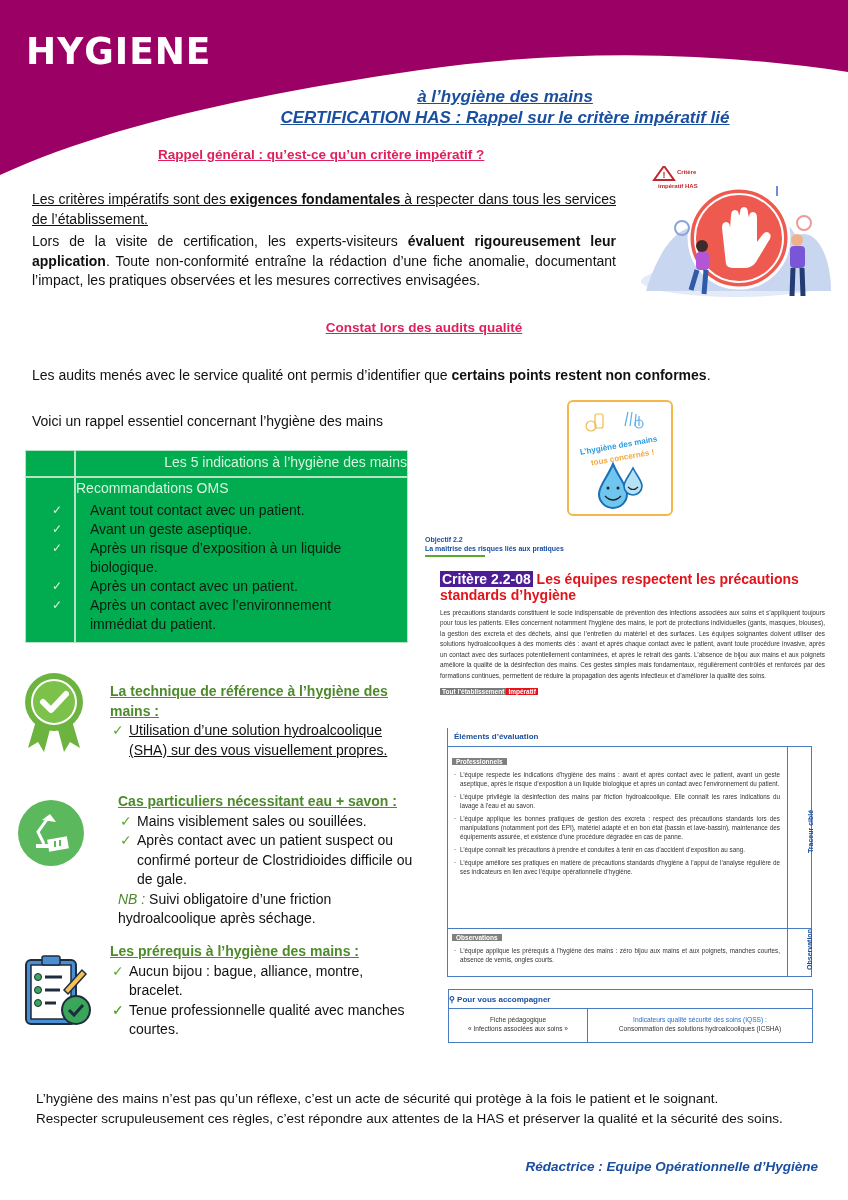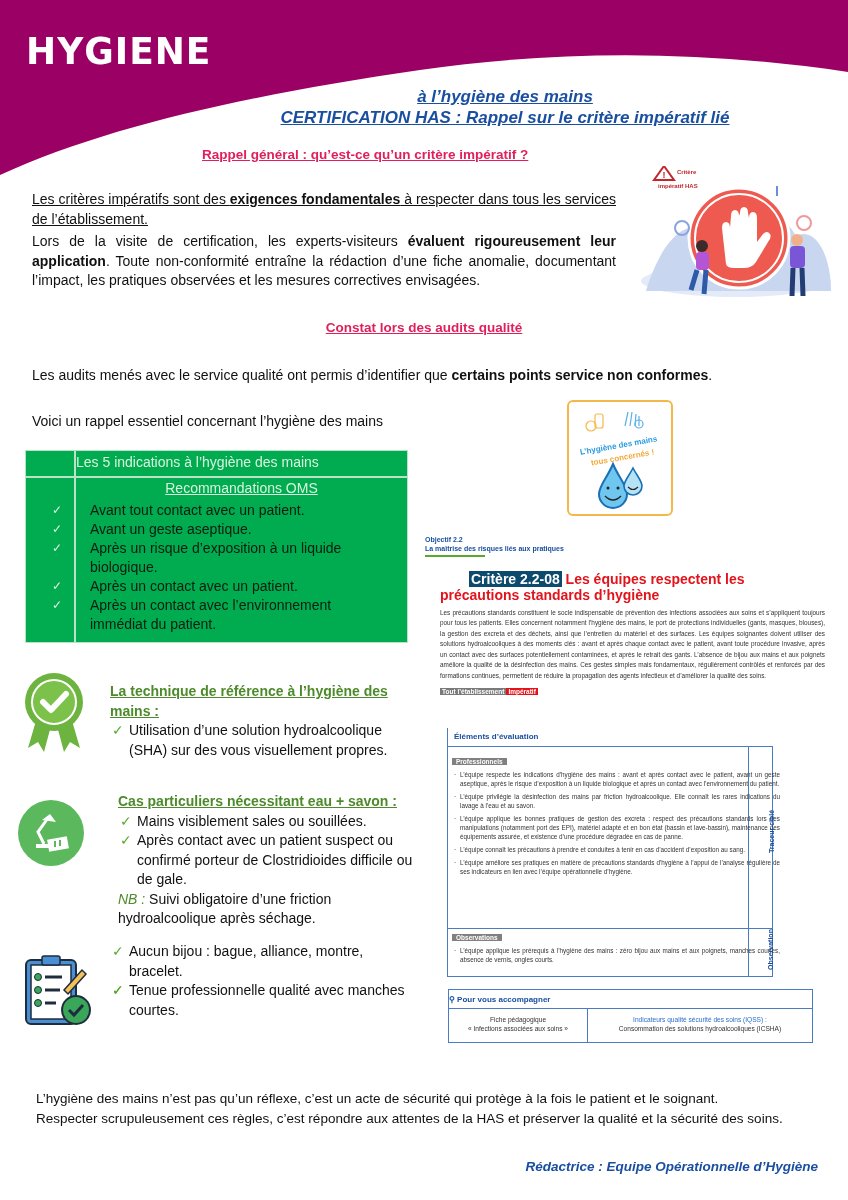--- a/index.html
+++ b/index.html
@@ -5,60 +5,60 @@
   * { box-sizing: border-box; margin: 0; padding: 0; }
   html, body { width: 848px; height: 1200px; background: #ffffff; overflow: hidden; }
   body { position: relative; font-family: "Liberation Sans", sans-serif; color: #111; }
 
   .header-wave { position: absolute; left: 0; top: 0; width: 848px; height: 180px; }
   .brand-title { position: absolute; left: 26px; top: 30px; font-family: "DejaVu Sans", sans-serif; font-weight: bold; font-size: 36px; color: #fff; letter-spacing: 1px; transform: scaleY(1.05); }
 
   .main-title { position: absolute; left: 240px; top: 86px; width: 530px; text-align: center; font-family: "Liberation Sans", sans-serif; font-style: italic; font-weight: bold; font-size: 17px; line-height: 21px; color: #1a4fa0; text-decoration: underline; }
 
   .section-title { position: absolute; font-weight: bold; font-size: 13.5px; color: #e0205c; text-decoration: underline; }
-  #sec1 { left: 158px; top: 147px; margin-left: 44px; }
+  #sec1 { left: 158px; top: 147px; }
   #sec2 { left: 0; width: 848px; text-align: center; top: 320px; }
 
   .para { position: absolute; left: 32px; width: 584px; font-size: 14px; line-height: 19.5px; color: #111; text-align: justify; }
   .para b { font-weight: bold; }
 
   .illus1 { position: absolute; left: 636px; top: 166px; width: 200px; height: 135px; }
   .illus2 { position: absolute; left: 567px; top: 400px; width: 106px; height: 116px; border: 2px solid #f4b84a; border-radius: 6px; background: #fff; }
 
   .oms-table { position: absolute; left: 25px; top: 450px; width: 383px; height: 193px; background: #00ac4f; border: 1px solid #b9e3c6; }
   .oms-table .col-div { position: absolute; left: 48px; top: 0; bottom: 0; width: 2px; background: #b9e3c6; }
   .oms-table .row-div { position: absolute; left: 0; right: 0; top: 25px; height: 2px; background: #b9e3c6; }
-  .oms-head { position: absolute; left: 50px; right: 0; top: 3px; text-align: left; font-size: 14px; color: #d8f3df; }
-  .oms-sub { position: absolute; left: 50px; right: 0; top: 29px; text-align: center; font-size: 14px; color: #d8f3df; text-decoration: underline; }
+  .oms-head { position: absolute; left: 50px; right: 0; top: 3px; text-align: right; font-size: 14px; color: #d8f3df; }
+  .oms-sub { position: absolute; left: 50px; right: 0; top: 29px; font-size: 14px; color: #d8f3df; }
   .oms-list { position: absolute; left: 0; right: 0; top: 50px; }
   .oms-item { position: relative; padding-left: 64px; font-size: 14px; line-height: 19px; color: #0b1d10; }
   .oms-item .chk { position: absolute; left: 26px; top: 0; color: #d8f3df; font-size: 12px; }
 
   .block { position: absolute; left: 110px; width: 300px; font-size: 14px; line-height: 19.5px; }
   .block .bh { color: #4d8a2a; font-weight: bold; text-decoration: underline; }
   .block ul { list-style: none; }
   .block li { position: relative; padding-left: 19px; }
   .block li .tick { position: absolute; left: 2px; top: 0; color: #5aa82f; }
   .block .nb { color: #4d8a2a; font-style: italic; }
 
   .icon-badge { position: absolute; left: 22px; top: 672px; width: 64px; height: 82px; }
   .icon-lamp { position: absolute; left: 18px; top: 800px; width: 66px; height: 66px; border-radius: 50%; background: #5cb85c; }
   .icon-clip { position: absolute; left: 22px; top: 952px; width: 76px; height: 76px; }
 
   .has-box { position: absolute; left: 425px; top: 535px; width: 400px; }
   .obj { font-size: 7px; color: #1a4fa0; font-weight: bold; line-height: 9px; }
   .obj-line { width: 60px; height: 1.5px; background: #5aa82f; margin-top: 2px; }
   .crit-title { margin-top: 14px; padding-left: 15px; font-size: 14px; font-weight: bold; color: #e3131b; line-height: 16px; }
-  .crit-title .code { background: #0c4a6e; color: #fff; padding: 0 2px; margin-left: 29px; }
+  .crit-title .code { background: #4c1d95; color: #fff; padding: 0 2px; }
   .crit-body { margin-top: 5px; padding-left: 15px; font-size: 6.4px; line-height: 10.6px; color: #333; text-align: justify; }
   .tags { margin-top: 6px; padding-left: 15px; font-size: 6.5px; font-weight: bold; }
   .tag-grey { background: #7a7a7a; color: #fff; padding: 0 2px; }
   .tag-red { background: #e3131b; color: #fff; padding: 0 2px; }
 
-  .eval { position: absolute; left: 447px; top: 728px; width: 326px; height: 249px; border-left: 1px solid #4a7cc3; border-bottom: 1px solid #4a7cc3; padding-left: 32px; }
+  .eval { position: absolute; left: 447px; top: 728px; width: 365px; height: 249px; border-left: 1px solid #4a7cc3; border-bottom: 1px solid #4a7cc3; padding-left: 32px; }
   .eval-title { position: absolute; left: 6px; top: 4px; font-size: 8px; font-weight: bold; color: #1a4fa0; }
   .eval-hline { position: absolute; left: 0; right: 0; top: 18px; height: 1px; background: #4a7cc3; }
   .eval-vcol { position: absolute; right: 0; top: 18px; bottom: 0; width: 25px; border-left: 1px solid #4a7cc3; border-right: 1px solid #4a7cc3; }
   .eval-midline { position: absolute; left: 0; right: 0; top: 200px; height: 1px; background: #4a7cc3; }
   .vlabel { position: absolute; font-size: 7px; font-weight: bold; color: #1a4fa0; transform: rotate(-90deg); white-space: nowrap; transform-origin: center; }
   .lab-tag { position: absolute; left: 4px; background: #808080; color: #fff; font-size: 6.5px; font-weight: bold; padding: 0 4px; }
   .eval-list { position: absolute; left: 6px; width: 326px; font-size: 6.3px; line-height: 9px; color: #333; }
   .eval-list .ei { position: relative; padding-left: 6px; margin-bottom: 4px; text-align: justify; }
   .eval-list .ei:before { content: "·"; position: absolute; left: 0; top: 0; }
 
@@ -109,21 +109,21 @@
   <circle cx="66" cy="80" r="6" fill="#3b2b2b"></circle>
   <rect x="60" y="86" width="13" height="18" rx="4" fill="#b455d6"></rect>
   <path d="M61,104 L55,124 M70,104 L68,128" stroke="#2e5aa8" stroke-width="5"></path>
   <circle cx="161" cy="74" r="6" fill="#f0b08a"></circle>
   <rect x="154" y="80" width="15" height="22" rx="4" fill="#7a56d6"></rect>
   <path d="M157,102 L156,130 M166,102 L167,130" stroke="#233c74" stroke-width="5"></path>
 </svg>
 
 <div class="section-title" id="sec2">Constat lors des audits qualité</div>
 <div class="para" style="top:366px; width:720px;">
-  <span>Les audits menés avec le service qualité ont permis d’identifier que </span><b>certains points service non conformes</b><span>.</span>
+  <span>Les audits menés avec le service qualité ont permis d’identifier que </span><b>certains points restent non conformes</b><span>.</span>
 </div>
 <div class="para" style="top:412px;">Voici un rappel essentiel concernant l’hygiène des mains</div>
 
 <div class="illus2">
   <svg width="102" height="112" viewBox="0 0 102 112">
     <g stroke="#f4b84a" fill="none" stroke-width="1.2">
       <rect x="26" y="12" width="8" height="14" rx="2"></rect>
       <circle cx="22" cy="24" r="5"></circle>
     </g>
     <g stroke="#5bb0e8" fill="none" stroke-width="1.2">
@@ -155,21 +155,21 @@
   </div>
 </div>
 
 <svg class="icon-badge" viewBox="0 0 64 82">
   <path d="M16,42 L6,76 L16,70 L22,80 L30,50 Z" fill="#6cb33f"></path>
   <path d="M48,42 L58,76 L48,70 L42,80 L34,50 Z" fill="#6cb33f"></path>
   <circle cx="32" cy="30" r="29" fill="#6cb33f"></circle>
   <circle cx="32" cy="30" r="22" fill="#7cc24a" stroke="#fff" stroke-width="2"></circle>
   <path d="M21,30 L29,38 L44,22" stroke="#fff" stroke-width="6" fill="none" stroke-linecap="round" stroke-linejoin="round"></path>
 </svg>
-<div class="block" style="top:682px;">
+<div class="block" style="top:682px;text-decoration:underline;">
   <div class="bh">La technique de référence à l’hygiène des mains :</div>
   <ul>
     <li><span class="tick">✓</span><span>Utilisation d’une solution hydroalcoolique (SHA) sur des vous visuellement propres.</span></li>
   </ul>
 </div>
 
 <div class="icon-lamp">
   <svg width="66" height="66" viewBox="0 0 66 66">
     <path d="M24,20 L32,14 L38,22 Z" fill="#fff"></path>
     <path d="M30,18 L20,32 L26,44" stroke="#fff" stroke-width="3" fill="none"></path>
@@ -200,20 +200,21 @@
   <g stroke="#1e2d3d" stroke-width="3">
     <line x1="23" y1="25" x2="40" y2="25"></line>
       <line x1="23" y1="38" x2="38" y2="38"></line>
       <line x1="23" y1="51" x2="34" y2="51"></line>
   </g>
   <path d="M42,38 L60,18 L64,22 L46,42 Z" fill="#f4c05a" stroke="#1e2d3d" stroke-width="1.5"></path>
   <circle cx="54" cy="58" r="14" fill="#3aa65a" stroke="#1e2d3d" stroke-width="2"></circle>
   <path d="M47,58 L52,63 L61,53" stroke="#1e2d3d" stroke-width="3" fill="none"></path>
 </svg>
 <div class="block" style="top:942px;">
+  <div class="bh">Les prérequis à l’hygiène des mains :</div>
   <ul>
     <li><span class="tick">✓</span><span>Aucun bijou : bague, alliance, montre, bracelet.</span></li>
     <li><span class="tick">✓</span></li>
     <li><span class="tick">✓</span><span>Tenue professionnelle qualité avec manches courtes.</span></li>
   </ul>
 </div>
 
 <div class="has-box">
   <div class="obj">
     <div>Objectif 2.2</div>

